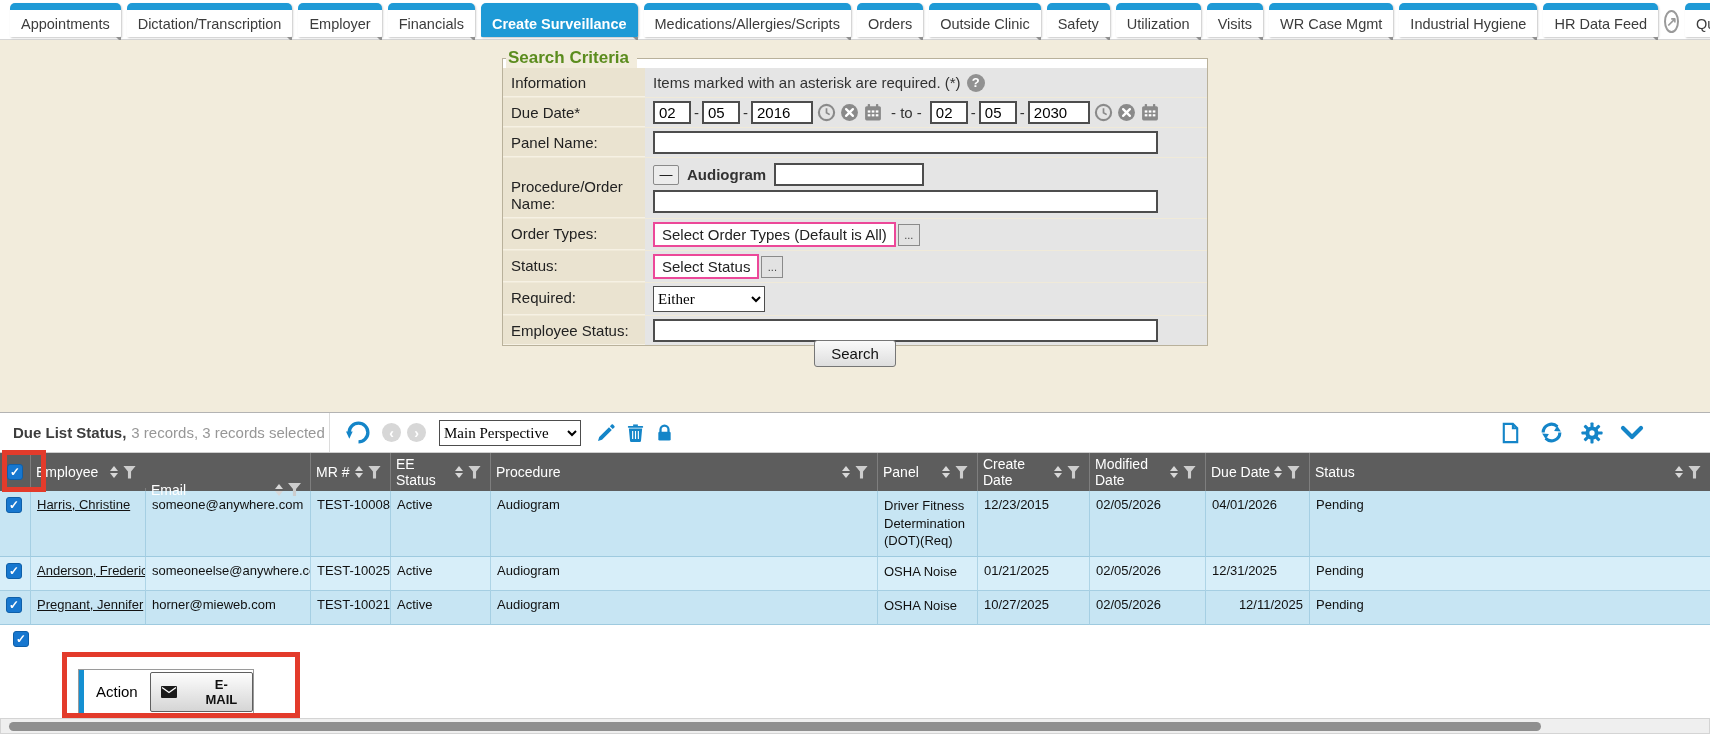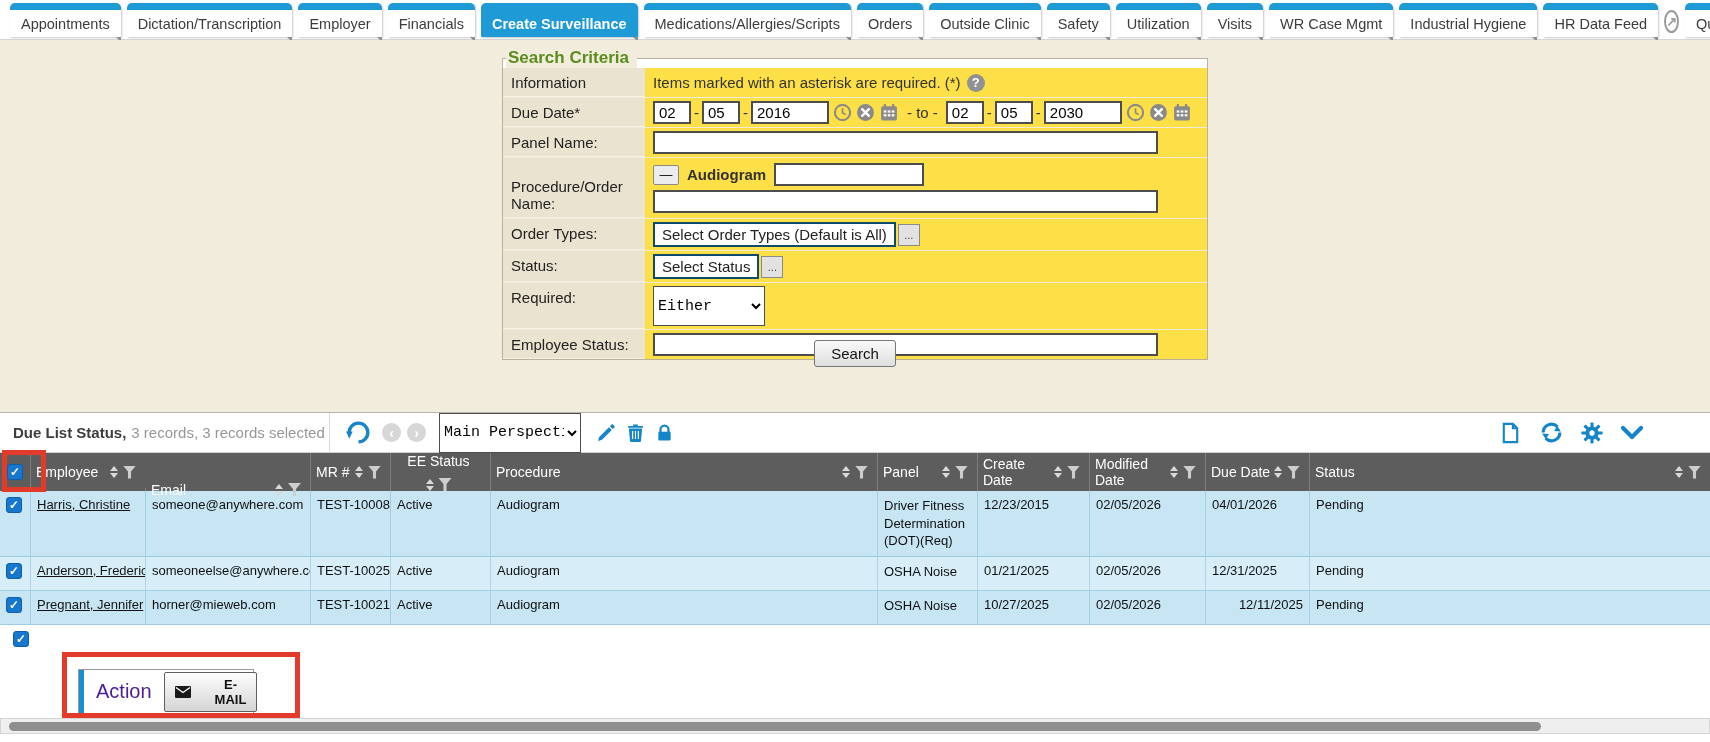--- a/index.html
+++ b/index.html
@@ -23,36 +23,36 @@
 
   
   .beige { position:absolute; left:0; top:40px; width:1710px; height:372px; background:#f2ecdc; }
   fieldset.search { position:absolute; left:502px; top:8px; width:706px; border:1px solid #b9b19b; background:#fff; }
   fieldset.search legend { margin-left:3px; padding:0 8px 0 2px; background:#f2ecdc;
        color:#5b8c1e; font-weight:bold; font-size:17px; }
   .srow { display:flex; align-items:stretch; border-bottom:1px solid #f0ead9; }
   .srow:last-child { border-bottom:none; }
   .slabel { width:142px; flex:none; background:#eae3d0; border-bottom:1px solid #f6f1e4;
             padding:6px 6px 5px 8px; font-size:15px; color:#222; }
-  .svalue { flex:1; background:#fde047; display:flex; align-items:center; padding:3px 8px; font-size:15px; color:#333; }
+  .svalue { flex:1; background:#e5e5e5; display:flex; align-items:center; padding:3px 8px; font-size:15px; color:#333; }
   .svalue.col { flex-direction:column; align-items:flex-start; justify-content:center; gap:4px; padding-top:5px; padding-bottom:5px; }
   input.tin { border:2px solid #4d4d4d; height:23px; font-size:15px; padding:0 4px; font-family:inherit; }
-  .w2 { width:38px; } .w4 { width:78px; } .w-mid { width:150px; } .w-wide { width:505px; }
+  .w2 { width:38px; } .w4 { width:62px; } .w-mid { width:150px; } .w-wide { width:505px; }
   .dash { margin:0 3px; color:#333; }
   .d-icon { display:inline-flex; margin-left:4px; cursor:pointer; }
   .tosep { margin:0 8px; color:#333; }
   .help-icon { width:18px; height:18px; border-radius:50%; background:#919191; color:#fff; font-weight:bold;
                font-size:13px; display:inline-flex; align-items:center; justify-content:center; margin-left:6px; cursor:pointer; }
   .minus-btn { width:26px; height:20px; background:#ececec; border:1px solid #8a8a8a; border-radius:2px;
                font-size:13px; line-height:1; cursor:pointer; margin-right:8px; }
   .bold-lbl { font-weight:bold; margin-right:8px; }
-  .pseudo-input { border:2px solid #0c4a6e; background:#fff; padding:2px 7px; font-size:15px; color:#222; }
+  .pseudo-input { border:2px solid #ec4899; background:#fff; padding:2px 7px; font-size:15px; color:#222; }
   .browse-btn { width:22px; height:22px; background:#e2e2e2; border:1px solid #8a8a8a; font-size:11px;
                 margin-left:2px; cursor:pointer; color:#444; }
-  select.plain { height:40px; font-size:15px; border:1px solid #4d4d4d; background:#fff; font-family:Liberation Mono, monospace; }
+  select.plain { height:26px; font-size:15px; border:1px solid #4d4d4d; background:#fff; font-family:Liberation Serif, serif; }
   .search-btn-row { position:absolute; left:502px; top:300px; width:706px; text-align:center; }
   .search-btn { font-size:15px; color:#111; padding:4px 16px; background:linear-gradient(#fafafa,#dedede);
                 border:1px solid #767676; border-radius:3px; cursor:pointer; font-family:inherit; }
 
   
   .duelist { position:absolute; left:0; top:412px; width:1710px; height:306px; background:#fff; border-top:1px solid #b3b3b3; }
   .dl-toolbar { display:flex; align-items:center; height:40px; border-bottom:1px solid #cfcfcf; background:#fff; }
   .tb-left { width:330px; flex:none; height:100%; display:flex; align-items:center; padding-left:13px;
              border-right:1px solid #dcdcdc; font-size:15px; white-space:nowrap; }
   .tb-title { font-weight:bold; color:#3d3d3d; }
@@ -82,21 +82,21 @@
   .cell:first-child { border-left:none; overflow:visible; }
   .cell.wrap { white-space:normal; line-height:1.35; }
   .cb { width:16px; height:16px; background:#1777cf; border:1px solid #0f5fa8; border-radius:3px; color:#fff;
         font-size:12px; font-weight:bold; display:flex; align-items:center; justify-content:center; cursor:pointer; }
   .emp-link { text-decoration:underline; color:#131313; cursor:pointer; }
 
   .bottom-cb { position:absolute; left:13px; top:218px; }
   .action-panel { position:absolute; left:78px; top:256px; width:176px; height:45px; background:#fff;
                   border:1px solid #9a9a9a; display:flex; align-items:center; }
   .action-accent { position:absolute; left:0; top:0; width:5px; height:100%; background:#1590d2; }
-  .action-label { margin-left:17px; font-size:20px; color:#4c1d95; }
+  .action-label { margin-left:17px; font-size:15px; color:#000000; }
   .email-btn { margin-left:12px; display:flex; align-items:center; gap:24px; padding:4px 10px;
                background:linear-gradient(#fdfdfd,#d5d5d5); border:1px solid #5f5f5f; border-radius:2px;
                font-size:13px; font-weight:bold; color:#111; cursor:pointer; font-family:inherit; }
 
   .red-annotation { position:absolute; border:5px solid #e33b2b; pointer-events:none; }
   .anno-select-all { left:2px; top:450px; width:44px; height:42px; }
   .anno-action { left:62px; top:652px; width:238px; height:66px; }
 
   .hscroll { position:absolute; left:0; top:718px; width:1710px; height:16px; background:#efefef; border:1px solid #d4d4d4; }
   .hscroll .thumb { position:absolute; left:8px; top:3px; width:1532px; height:9px; background:#8f8f8f; border-radius:5px; cursor:grab; }
@@ -397,21 +397,21 @@
         <div class="hcell" style="width: 80px;">
           <span>MR #</span>
           <span class="hicons">
             <span class="sorticon">
               <i class="s-up"></i>
               <i class="s-dn"></i>
             </span>
             <span class="funnel"></span>
           </span>
         </div>
-        <div class="hcell" style="width: 100px; flex-direction: column;">
+        <div class="hcell" style="width: 100px;">
           <span>EE Status</span>
           <span class="hicons">
             <span class="sorticon">
               <i class="s-up"></i>
               <i class="s-dn"></i>
             </span>
             <span class="funnel"></span>
           </span>
         </div>
         <div class="hcell" style="width: 387px; gap: 28px;">

